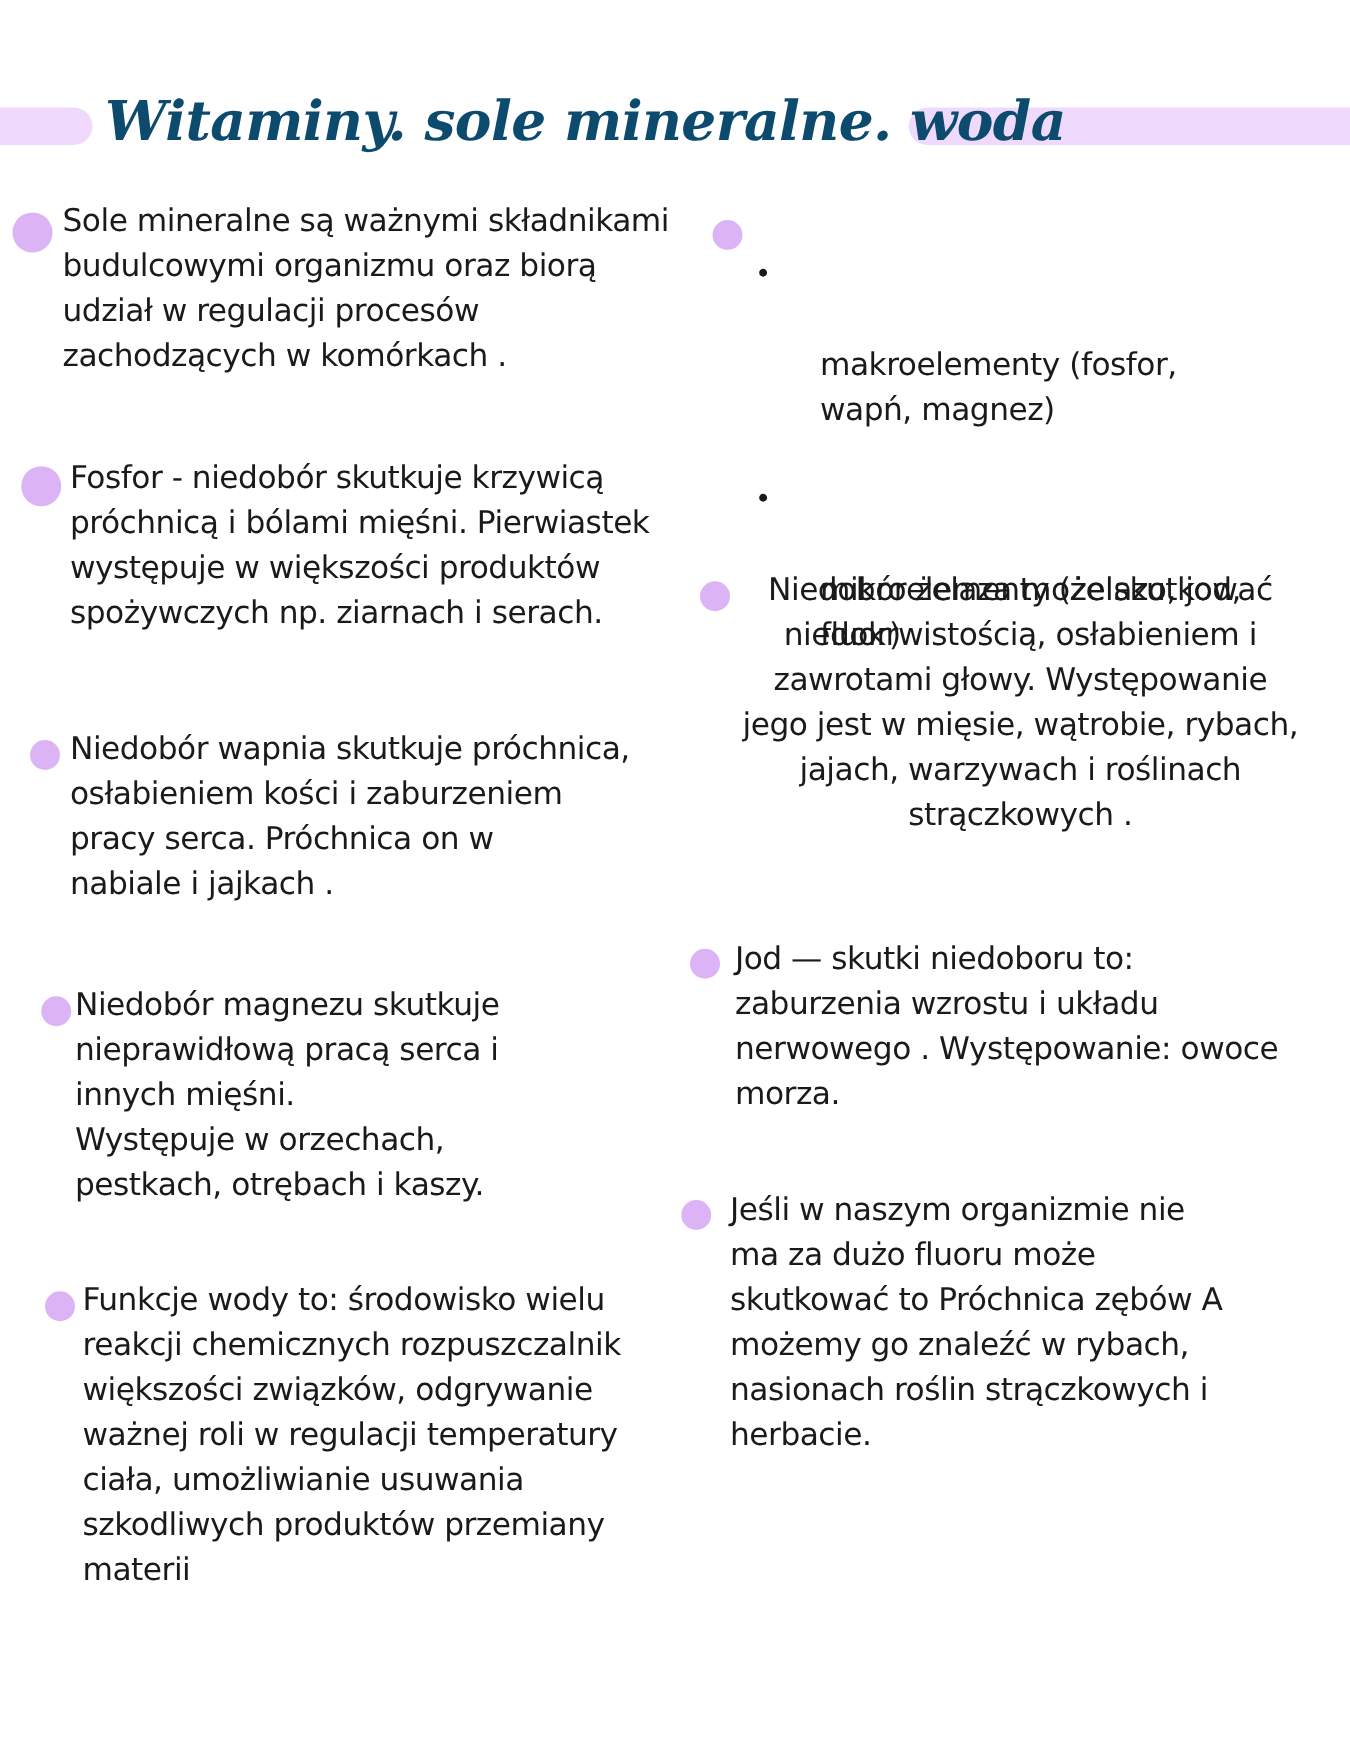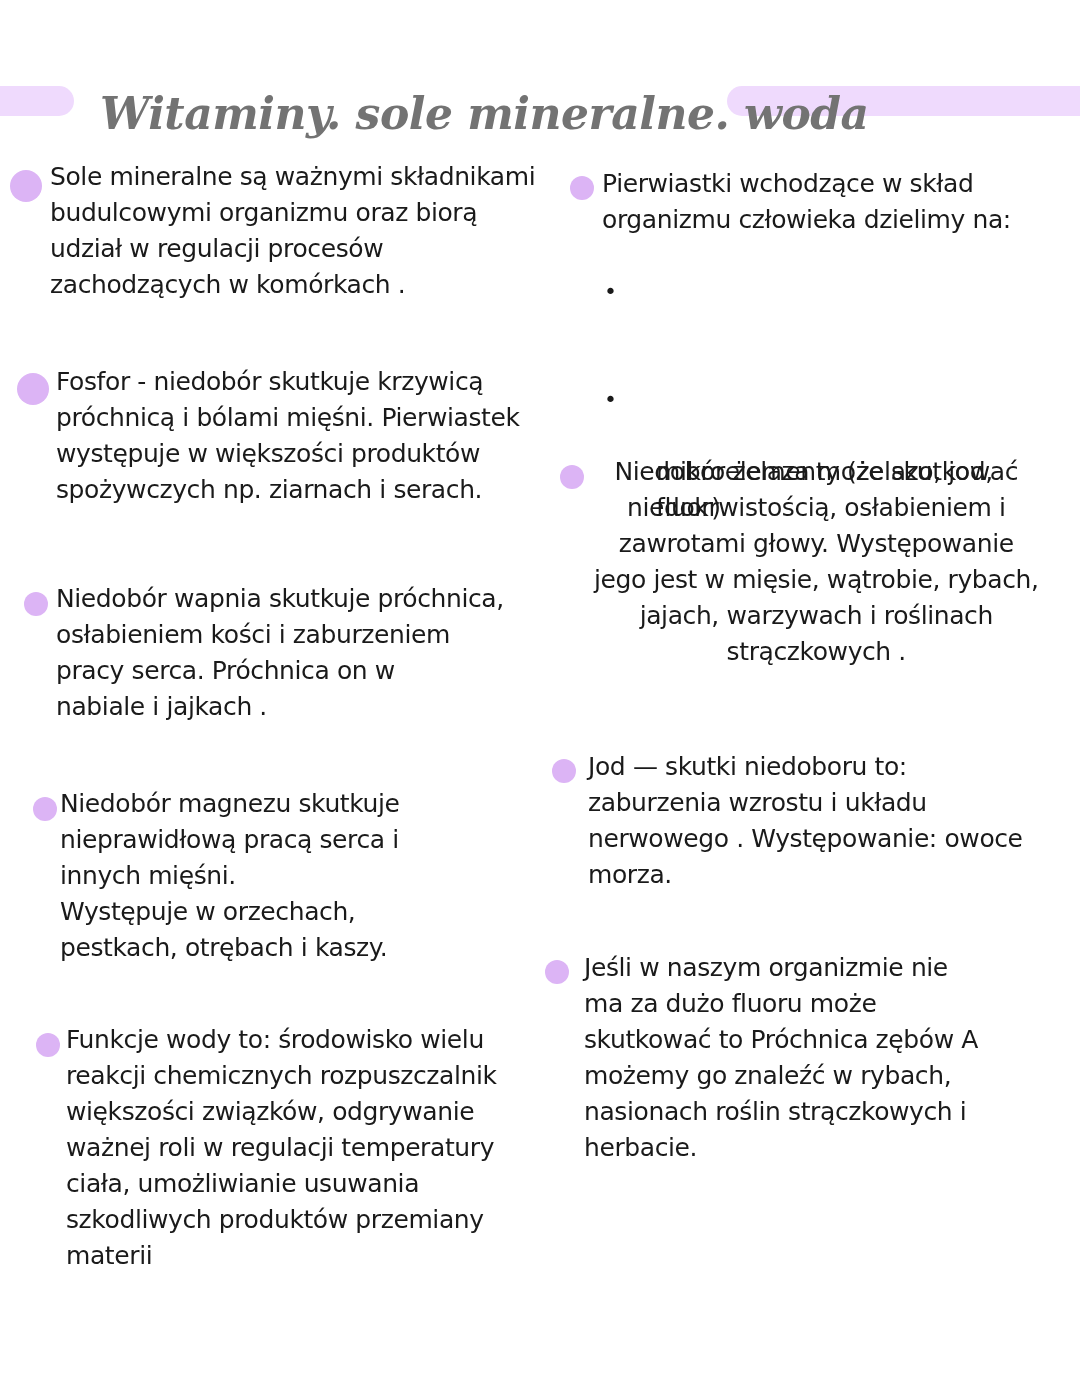--- a/index.html
+++ b/index.html
@@ -30,28 +30,28 @@
       top: 86px;
       width: 360px;
       height: 30px;
       background: #efdafd;
       border-radius: 15px 0 0 15px;
     }
     .title {
       position: absolute;
       left: 84px;
       top: 66px;
-      margin: 16px;
+      margin: 0;
       font-family: "DejaVu Serif", serif;
       font-style: italic;
       font-weight: bold;
       font-size: 44px;
       letter-spacing: -0.5px;
       line-height: 64px;
-      color: #737373;
+      color: #0c4a6e;
       white-space: nowrap;
     }
     .note {
       position: absolute;
       margin: 0;
     }
     .dot {
       position: absolute;
       width: 32px;
       height: 32px;
@@ -129,25 +129,25 @@
 ciała, umożliwianie usuwania
 szkodliwych produktów przemiany
 materii</p>
 
 </div>
 
 <div>
 
   <div class="dot sm" style="left:570px; top:176px;"></div>
   <div class="note" style="left:602px; top:166px;">
-    <p class="text" style="margin:0;">Pierwiastki wchodzące w skład
-organizmu człowieka dzielimy na:</p>
     <ul class="sub-list text">
       <li class="sub-item">
         <span class="sub-bullet">•</span>
+        <span>makroelementy (fosfor,
+wapń, magnez)</span>
       </li>
       <li class="sub-item">
         <span class="sub-bullet">•</span>
         <span>mikroelementy (żelazo, jod,
 fluor)</span>
       </li>
     </ul>
   </div>
 
   <div class="dot sm" style="left:560px; top:465px;"></div>

